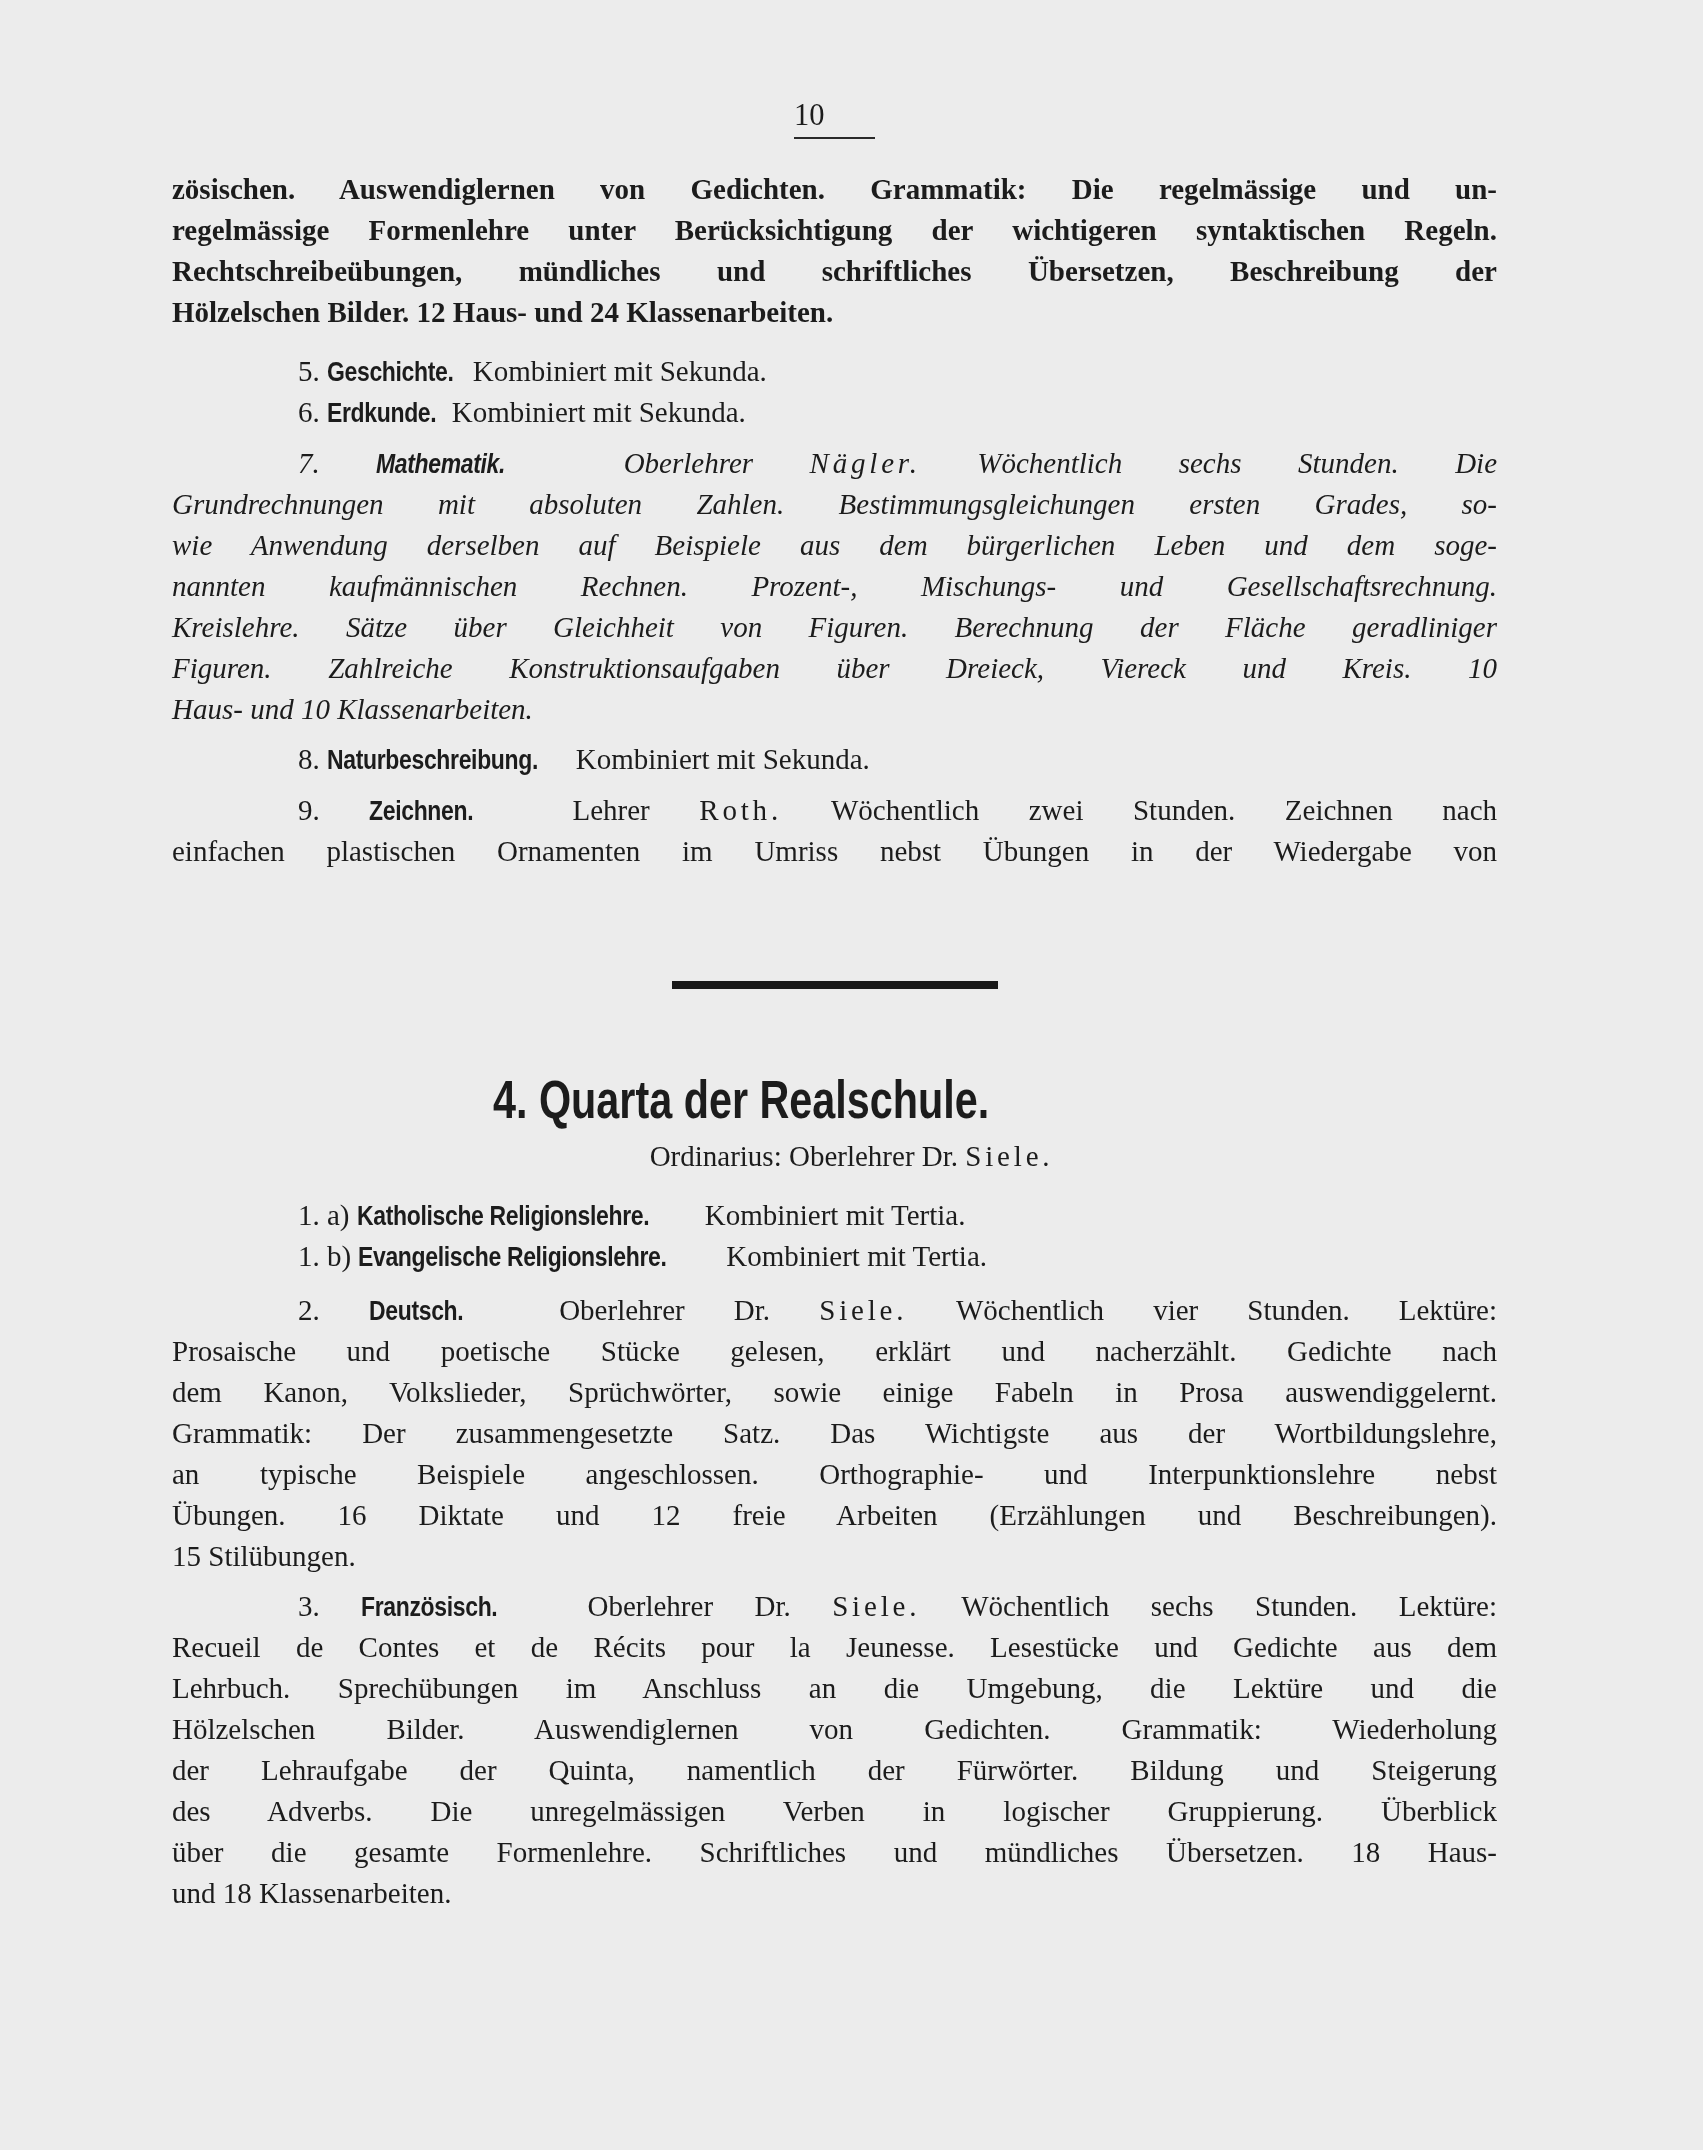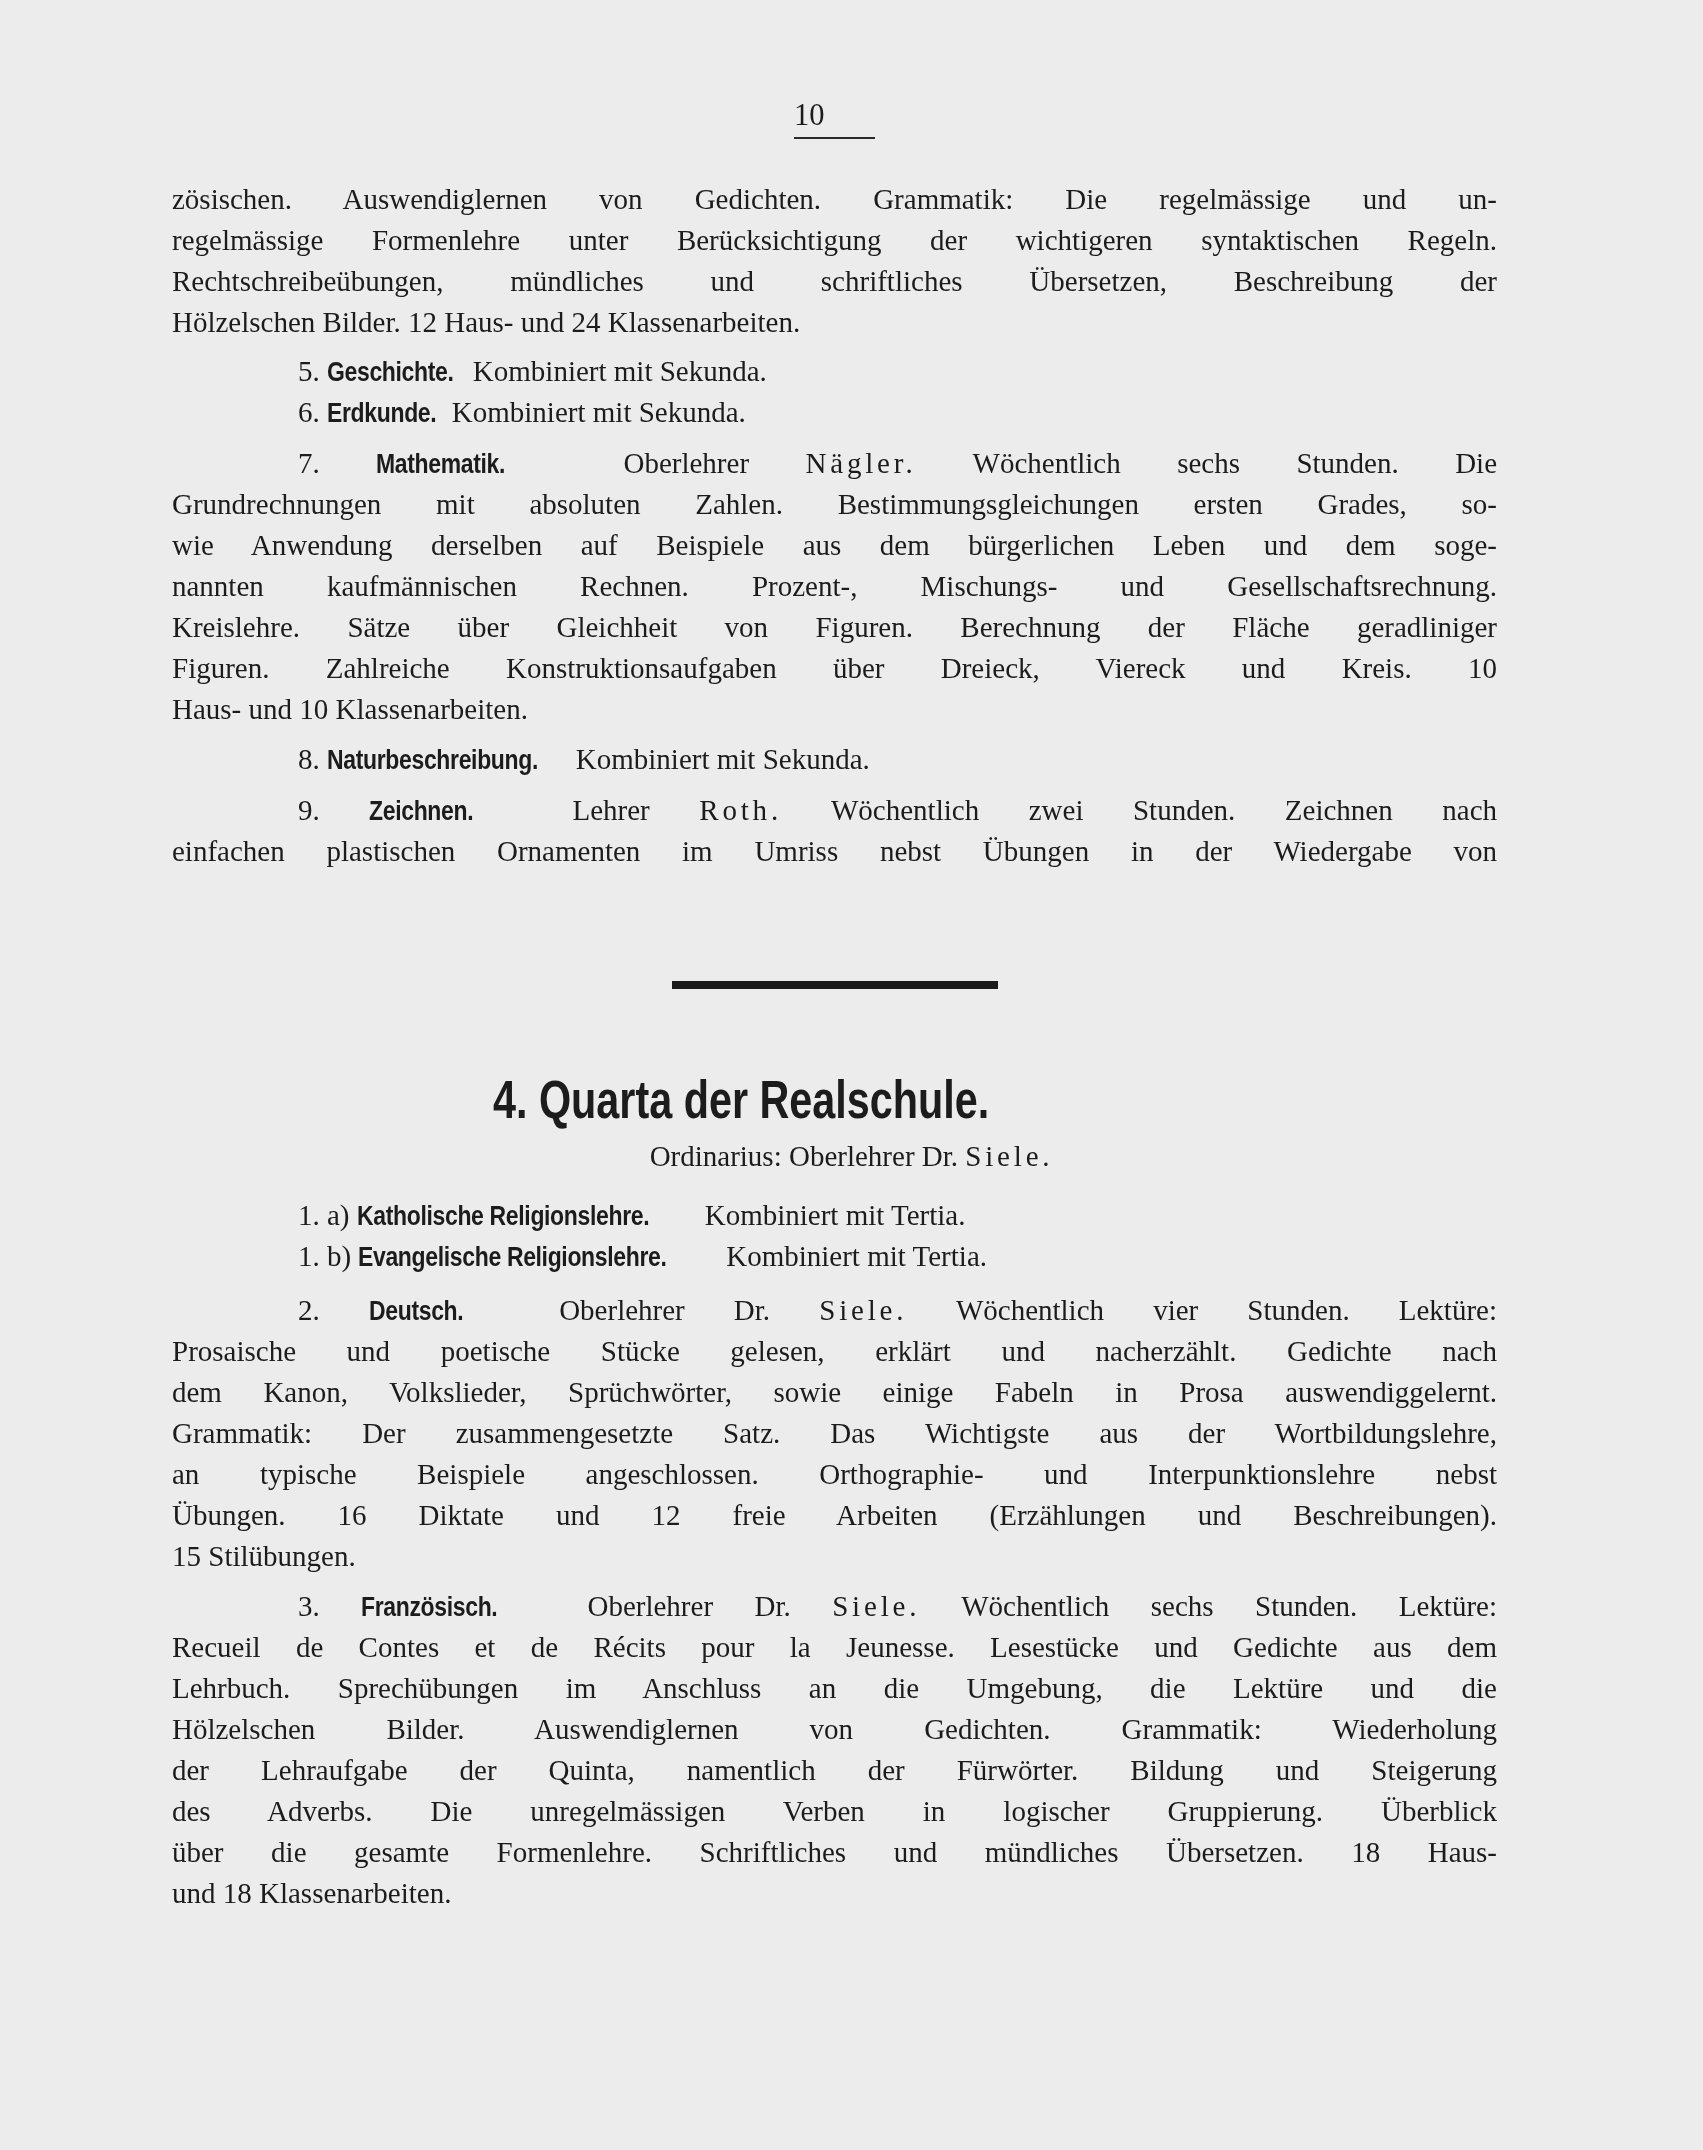--- a/index.html
+++ b/index.html
@@ -53,21 +53,21 @@
     position: absolute; left: 0; width: 1703px; top: 1136px;
     text-align: center; font-size: 29px; line-height: 41px;
   }
 </style>
 </head>
 <body>
 
 <div class="page-number">10</div>
 <div class="page-number-rule"></div>
 
-<div class="text-block" style="top:179px;">
+<div class="text-block" style="top:169px;font-weight:bold;">
   <span class="line">zösischen.  Auswendiglernen von Gedichten.  Grammatik: Die regelmässige und un-</span>
   <span class="line">regelmässige Formenlehre unter Berücksichtigung der wichtigeren syntaktischen Regeln.</span>
   <span class="line">Rechtschreibeübungen, mündliches und schriftliches Übersetzen, Beschreibung der</span>
   <span class="line last">Hölzelschen Bilder.  12 Haus- und 24 Klassenarbeiten.</span>
 </div>
 
 <div class="text-block" style="top:351px;">
   <span class="line last indent">
     <span class="subject-num">5.</span>
     <span class="subject-name">Geschichte.</span>
@@ -76,21 +76,21 @@
 </div>
 
 <div class="text-block" style="top:392px;">
   <span class="line last indent">
     <span class="subject-num">6.</span>
     <span class="subject-name">Erdkunde.</span>
     &nbsp;<span>Kombiniert mit Sekunda.</span>
   </span>
 </div>
 
-<div class="text-block" style="top:443px;">
+<div class="text-block" style="top:443px;font-style:italic;">
   <span class="line indent">
     <span class="subject-num">7.</span>
     <span class="subject-name">Mathematik.</span>
     &nbsp;<span>Oberlehrer</span>
     <span class="spaced">Nägler.</span>
     <span>Wöchentlich sechs Stunden.  Die</span>
   </span>
   <span class="line">Grundrechnungen mit absoluten Zahlen.  Bestimmungsgleichungen ersten Grades, so-</span>
   <span class="line">wie Anwendung derselben auf Beispiele aus dem bürgerlichen Leben und dem soge-</span>
   <span class="line">nannten kaufmännischen Rechnen.  Prozent-, Mischungs- und Gesellschaftsrechnung.</span>

